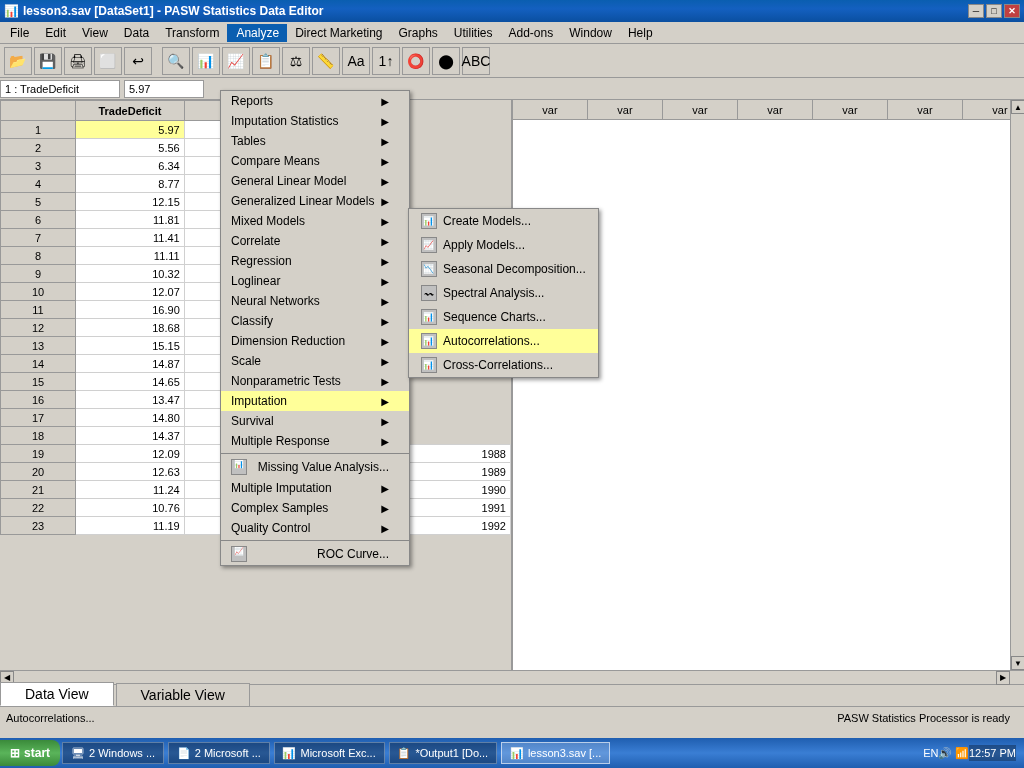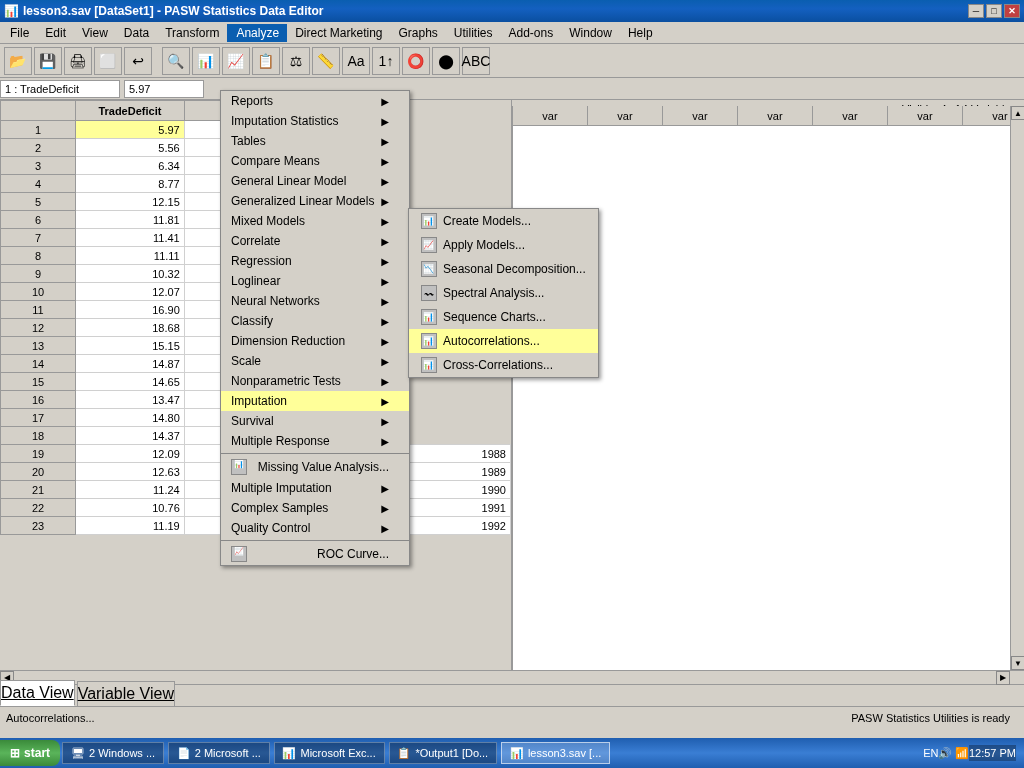--- a/index.html
+++ b/index.html
@@ -122,21 +122,20 @@
       width: 30px;
     }
     #data-grid td.selected { background: #ffff99; }
 
     
     #right-area {
       width: 570px;
       background: white;
       border-left: 1px solid #999;
       position: relative;
-      margin-top: 6px;
     }
     #right-grid-header {
       display: flex;
       background: #d4d0c8;
       border-bottom: 1px solid #999;
     }
     .right-col-header {
       min-width: 75px; height: 20px;
       border-right: 1px solid #999;
       display: flex; align-items: center; justify-content: center;
@@ -199,28 +198,27 @@
 
     
     #bottom-tabs {
       height: 22px;
       background: #d4d0c8;
       display: flex;
       align-items: flex-end;
       border-top: 1px solid #999;
     }
     .bottom-tab {
-      padding: 3px 0;
+      padding: 3px 24px;
       background: #d4d0c8;
       border: 1px solid #999;
       border-bottom: none;
       cursor: pointer;
-      font-size: 16px;
+      font-size: 14px;
       margin-right: 2px;
-      text-decoration: underline;
     }
     .bottom-tab.active {
       background: white;
       border-bottom: 1px solid white;
     }
 
     
     #status-bar {
       height: 22px;
       background: #d4d0c8;
@@ -527,21 +525,21 @@
   <div style="width:14px;"></div>
 </div>
 
 <div id="bottom-tabs">
   <div class="bottom-tab active">Data View</div>
   <div class="bottom-tab">Variable View</div>
 </div>
 
 <div id="status-bar">
   <span id="status-left">Autocorrelations...</span>
-  <span id="status-right">PASW Statistics Utilities is ready</span>
+  <span id="status-right">PASW Statistics Processor is ready</span>
 </div>
 
 <div id="analyze-menu">
   <div class="analyze-item">
     <span>Reports</span>
     <span class="arrow">▶</span>
   </div>
   <div class="analyze-item">
     <span>Imputation Statistics</span>
     <span class="arrow">▶</span>

